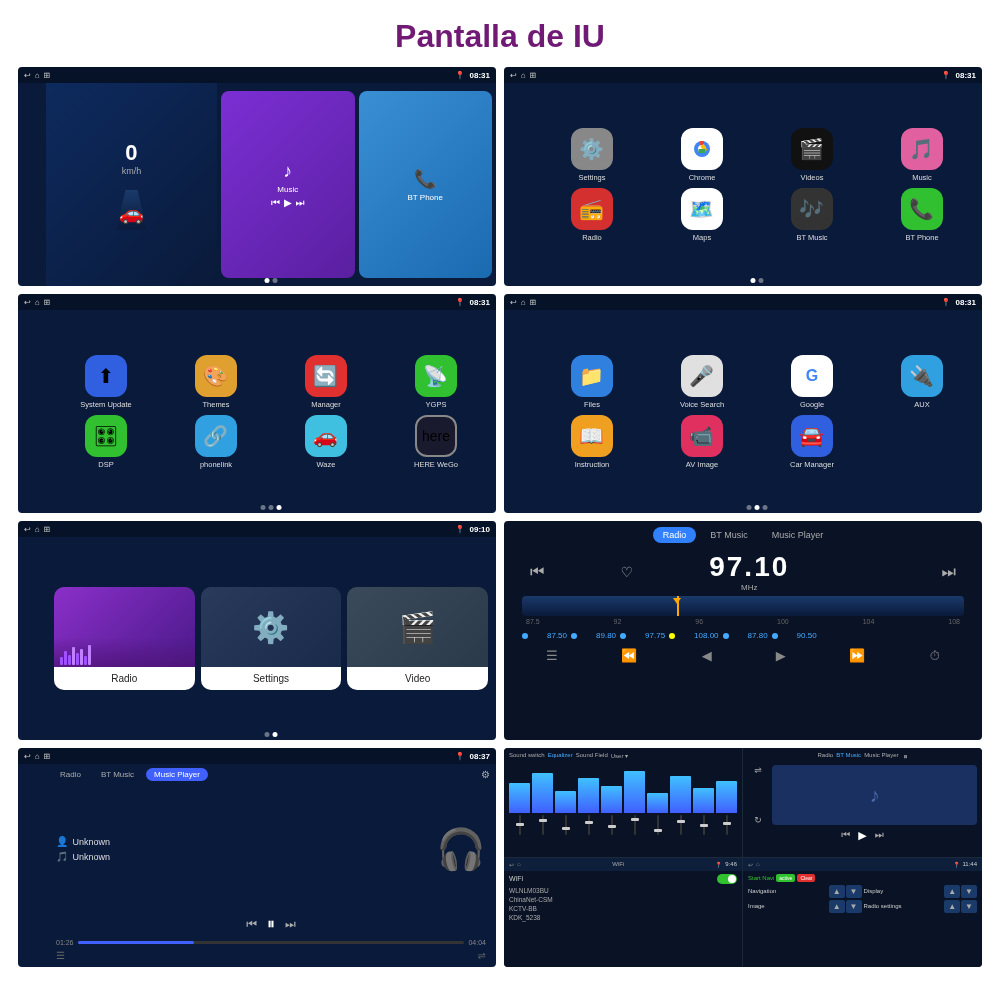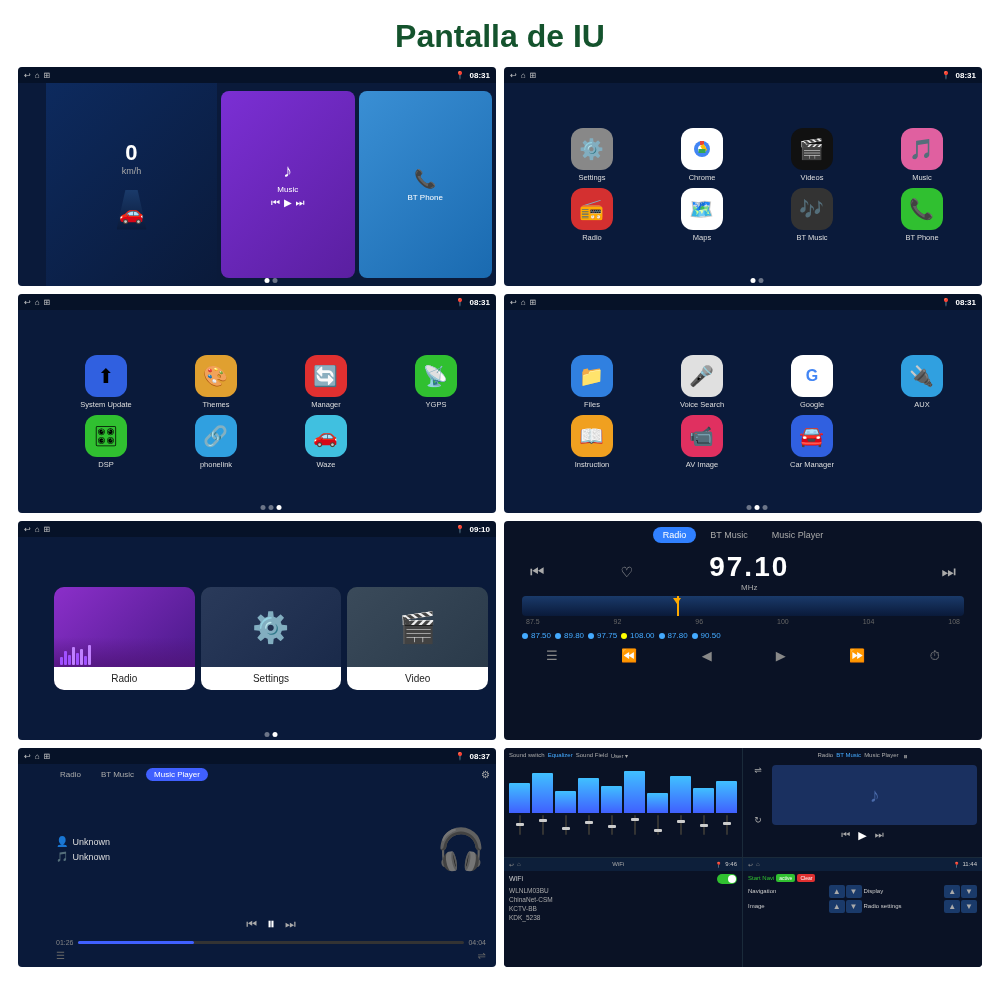--- a/index.html
+++ b/index.html
@@ -8,21 +8,21 @@
       height: 1000px;
       background: #ffffff;
       font-family: Arial, sans-serif;
       overflow: hidden;
     }
     .page-title {
       text-align: center;
       font-size: 32px;
       font-weight: bold;
       padding: 18px 0 12px;
-      color: #14532d;
+      color: #701a75;
     }
     .grid {
       display: grid;
       grid-template-columns: 1fr 1fr;
       grid-template-rows: repeat(4, 1fr);
       gap: 8px;
       padding: 0 18px 10px;
       height: 910px;
     }
     .screen {
@@ -212,21 +212,21 @@
     .radio-scale-labels {
       display: flex;
       justify-content: space-between;
       color: #666;
       font-size: 7px;
       padding: 0 4px;
     }
     .preset-item {
       display: flex;
       align-items: center;
-      gap: 3px;
+      gap: 19px;
       color: #4af;
       font-size: 8px;
     }
     .preset-dot { width: 6px; height: 6px; border-radius: 50%; background: #4af; }
     .preset-dot.yellow { background: #ff0; }
     .radio-bottom {
       display: flex;
       justify-content: space-around;
       margin-top: 4px;
       color: #888;
@@ -450,20 +450,24 @@
           <div class="app-icon-wrap icon-dsp">🎛</div>
           <span class="app-label">DSP</span>
         </div>
         <div class="app-item">
           <div class="app-icon-wrap icon-phonelink">🔗</div>
           <span class="app-label">phonelink</span>
         </div>
         <div class="app-item">
           <div class="app-icon-wrap icon-waze">🚗</div>
           <span class="app-label">Waze</span>
+        </div>
+        <div class="app-item">
+          <div class="app-icon-wrap icon-here" style="background:#1a1a2e;border:2px solid #888;font-size:14px;">here</div>
+          <span class="app-label">HERE WeGo</span>
         </div>
       </div>
       <div class="dots-row" style="bottom:3px;">
         <div class="dot"></div>
         <div class="dot"></div>
         <div class="dot active"></div>
       </div>
     </div>
   </div>
 

